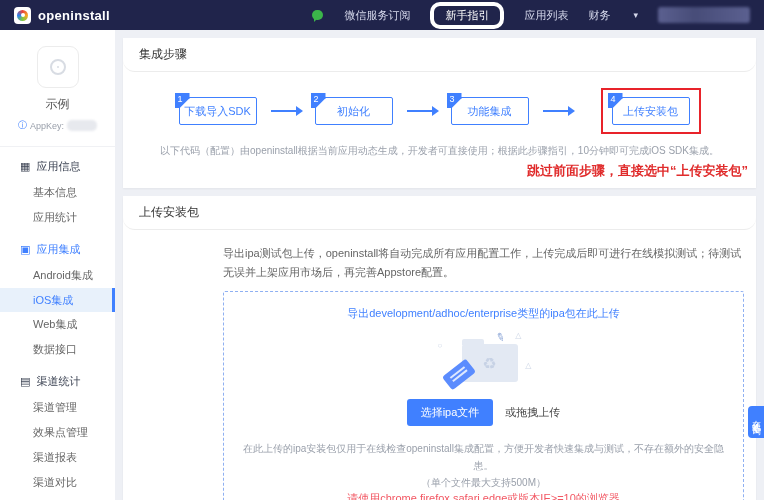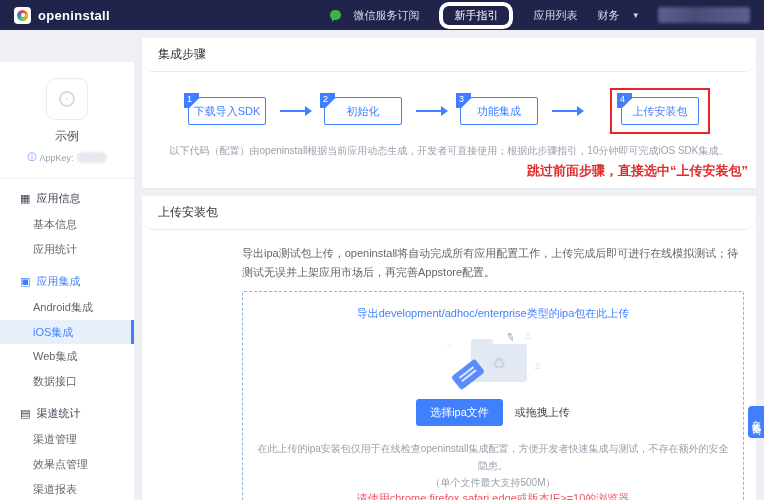--- a/index.html
+++ b/index.html
@@ -15,31 +15,31 @@
   }
   .brand { display:flex; align-items:center; gap:7px; }
   .logo { width:17px; height:17px; background:#fff; border-radius:4px;
     display:flex; align-items:center; justify-content:center; }
   .logo-circle { width:11px; height:11px; border-radius:50%;
     background:conic-gradient(#e8413c,#f5a623,#7ac943,#2f80ed,#e8413c); position:relative; }
   .logo-circle::after { content:""; position:absolute; left:3.5px; top:3.5px;
     width:4px; height:4px; background:#fff; border-radius:50%; }
   .brand-name { font-size:13px; font-weight:bold; color:#fff; letter-spacing:.3px; }
   .nav-right { margin-left:auto; display:flex; align-items:center; gap:20px; font-size:11px; }
-  .nav-link { display:flex; align-items:center; gap:12px; cursor:pointer; color:#d6d9ec; }
+  .nav-link { display:flex; align-items:center; gap:21px; cursor:pointer; color:#d6d9ec; }
   .wechat-bubble { width:11px; height:10px; background:#3bb54a; border-radius:5px; position:relative; display:inline-block; }
   .wechat-bubble::after { content:""; position:absolute; left:2px; bottom:-2px;
     border-top:3px solid #3bb54a; border-right:3px solid transparent; }
   .guide-pill { border:4px solid #ffffff; border-radius:10px; padding:2px 11px; color:#fff; }
   .caret { font-size:9px; margin-left:2px; }
   .user-redacted { width:92px; height:16px; border-radius:3px;
     background:linear-gradient(90deg,#5b6090,#474c78 40%,#5b6090); filter:blur(1.5px); }
   
   .layout { display:flex; height:470px; }
-  .sidebar { width:134px; flex:none; background:#fff; overflow:hidden;margin-top:32px; }
+  .sidebar { width:115px; flex:none; background:#fff; overflow:hidden; }
   .app-block { padding:16px 0 10px; text-align:center; }
   .app-icon { width:42px; height:42px; margin:0 auto; border:1px solid #ececec;
     border-radius:9px; display:flex; align-items:center; justify-content:center; }
   .app-icon-glyph { width:16px; height:16px; border:2px solid #d8dce3; border-radius:50%; position:relative; }
   .app-icon-glyph::after { content:""; position:absolute; left:5px; top:5px; width:2px; height:2px;
     background:#d8dce3; border-radius:50%; }
   .app-name { margin-top:8px; font-size:12px; color:#555; }
   .appkey-row { margin-top:6px; display:flex; align-items:center; justify-content:center; gap:3px;
     font-size:9px; color:#9aa0ab; }
   .info-icon { color:#4080ff; font-size:9px; }

